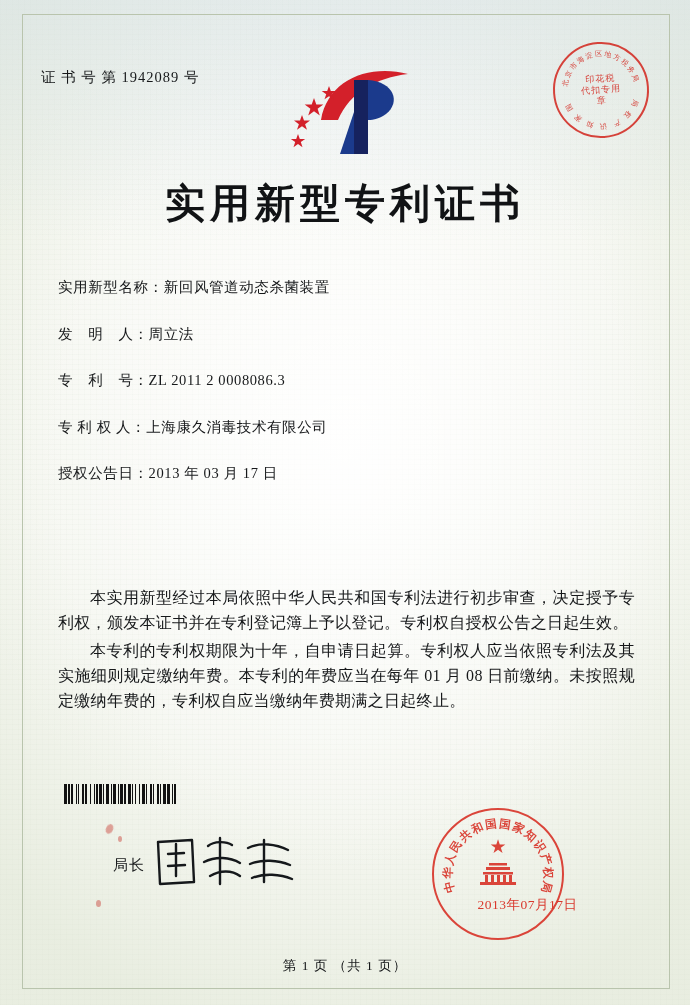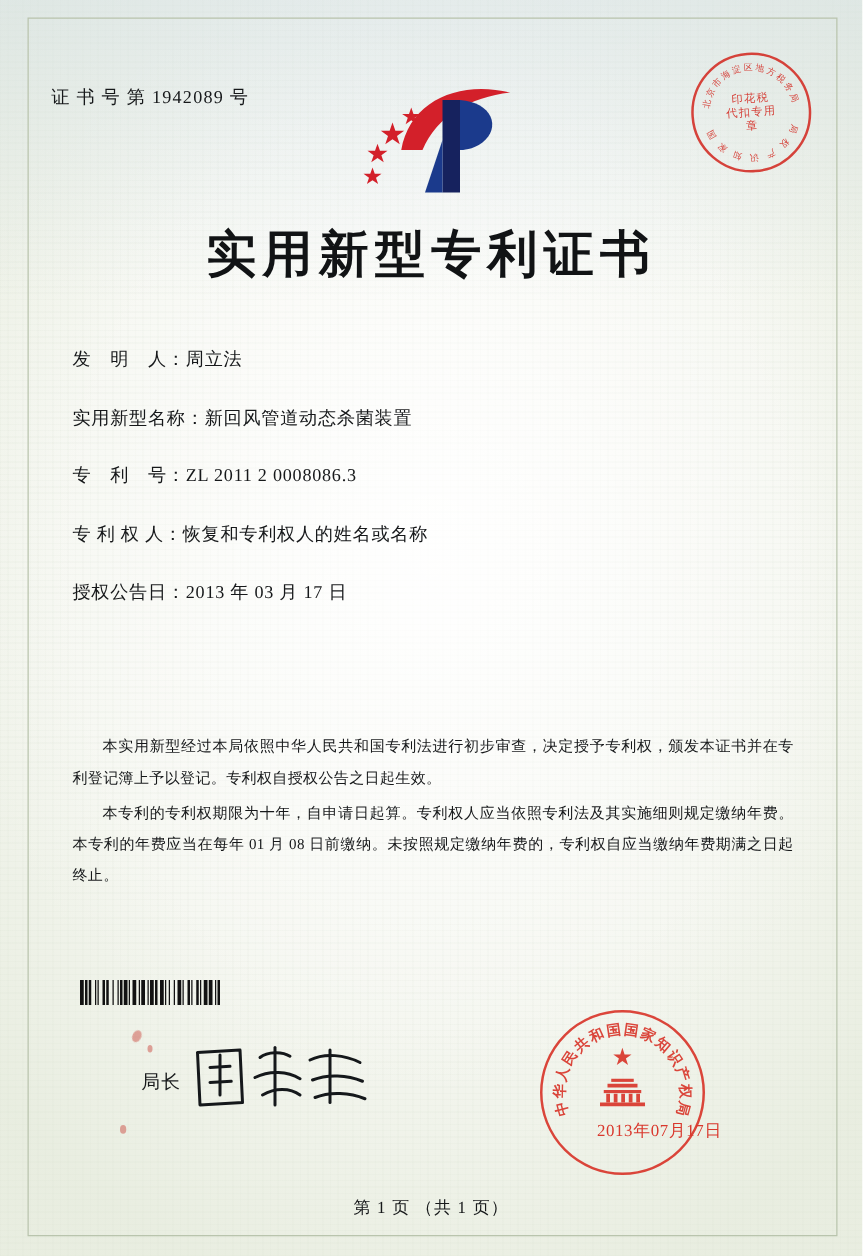--- a/index.html
+++ b/index.html
@@ -139,21 +139,21 @@
   .field-value {
     display: inline-block;
   }
 
   
   .body-text {
     position: absolute;
     left: 58px;
     right: 55px;
     top: 585px;
-    font-size: 12px;
+    font-size: 16px;
     line-height: 25px;
     color: #16181a;
     letter-spacing: 0.3px;
     text-align: justify;
   }
   .body-text p {
     margin: 0 0 3px 0;
     text-indent: 2em;
   }
 
@@ -318,24 +318,24 @@
         <polygon points="44,57 46,62.6 52,62.6 47.1,66.2 49,71.8 44,68.3 39,71.8 40.9,66.2 36,62.6 42,62.6"></polygon>
         <polygon points="40,76 41.8,81 47.2,81 42.8,84.1 44.5,89.2 40,86.1 35.5,89.2 37.2,84.1 32.8,81 38.2,81"></polygon>
         <polygon points="71,28 72.8,33.1 78.3,33.1 73.8,36.2 75.5,41.3 71,38.2 66.5,41.3 68.2,36.2 63.7,33.1 69.2,33.1"></polygon>
       </g>
     </svg>
   </div>
 
   <div class="title">实用新型专利证书</div>
 
   <div class="fields" id="fields">
+      <div class="field-row"><span class="field-label">实用新型名称：</span><span class="field-value">新回风管道动态杀菌装置</span></div>
       <div class="field-row"><span class="field-label">发　明　人：</span><span class="field-value">周立法</span></div>
-      <div class="field-row"><span class="field-label">实用新型名称：</span><span class="field-value">新回风管道动态杀菌装置</span></div>
       <div class="field-row"><span class="field-label">专　利　号：</span><span class="field-value">ZL 2011 2 0008086.3</span></div>
-      <div class="field-row"><span class="field-label">专 利 权 人：</span><span class="field-value">恢复和专利权人的姓名或名称</span></div>
+      <div class="field-row"><span class="field-label">专 利 权 人：</span><span class="field-value">上海康久消毒技术有限公司</span></div>
       <div class="field-row"><span class="field-label">授权公告日：</span><span class="field-value">2013 年 03 月 17 日</span></div>
     </div>
 
   <div class="body-text" id="body-text">
       <p>本实用新型经过本局依照中华人民共和国专利法进行初步审查，决定授予专利权，颁发本证书并在专利登记簿上予以登记。专利权自授权公告之日起生效。</p>
       <p>本专利的专利权期限为十年，自申请日起算。专利权人应当依照专利法及其实施细则规定缴纳年费。本专利的年费应当在每年 01 月 08 日前缴纳。未按照规定缴纳年费的，专利权自应当缴纳年费期满之日起终止。</p>
     </div>
 
   <div class="barcode" id="barcode"><i style="width:3px;"></i><i style="width:1px;background:transparent;"></i><i style="width:2px;"></i><i style="width:1px;background:transparent;"></i><i style="width:2px;"></i><i style="width:3px;background:transparent;"></i><i style="width:1px;"></i><i style="width:1px;background:transparent;"></i><i style="width:1px;"></i><i style="width:3px;background:transparent;"></i><i style="width:2px;"></i><i style="width:1px;background:transparent;"></i><i style="width:2px;"></i><i style="width:3px;background:transparent;"></i><i style="width:1px;"></i><i style="width:3px;background:transparent;"></i><i style="width:1px;"></i><i style="width:1px;background:transparent;"></i><i style="width:2px;"></i><i style="width:1px;background:transparent;"></i><i style="width:3px;"></i><i style="width:1px;background:transparent;"></i><i style="width:1px;"></i><i style="width:2px;background:transparent;"></i><i style="width:3px;"></i><i style="width:2px;background:transparent;"></i><i style="width:1px;"></i><i style="width:1px;background:transparent;"></i><i style="width:3px;"></i><i style="width:2px;background:transparent;"></i><i style="width:1px;"></i><i style="width:1px;background:transparent;"></i><i style="width:3px;"></i><i style="width:1px;background:transparent;"></i><i style="width:2px;"></i><i style="width:2px;background:transparent;"></i><i style="width:3px;"></i><i style="width:1px;background:transparent;"></i><i style="width:1px;"></i><i style="width:2px;background:transparent;"></i><i style="width:1px;"></i><i style="width:3px;background:transparent;"></i><i style="width:1px;"></i><i style="width:2px;background:transparent;"></i><i style="width:3px;"></i><i style="width:1px;background:transparent;"></i><i style="width:1px;"></i><i style="width:3px;background:transparent;"></i><i style="width:2px;"></i><i style="width:1px;background:transparent;"></i><i style="width:1px;"></i><i style="width:3px;background:transparent;"></i><i style="width:2px;"></i><i style="width:1px;background:transparent;"></i><i style="width:1px;"></i><i style="width:2px;background:transparent;"></i><i style="width:3px;"></i><i style="width:1px;background:transparent;"></i><i style="width:3px;"></i><i style="width:2px;background:transparent;"></i><i style="width:1px;"></i><i style="width:1px;background:transparent;"></i><i style="width:2px;"></i><i style="width:3px;background:transparent;"></i></div>
 

